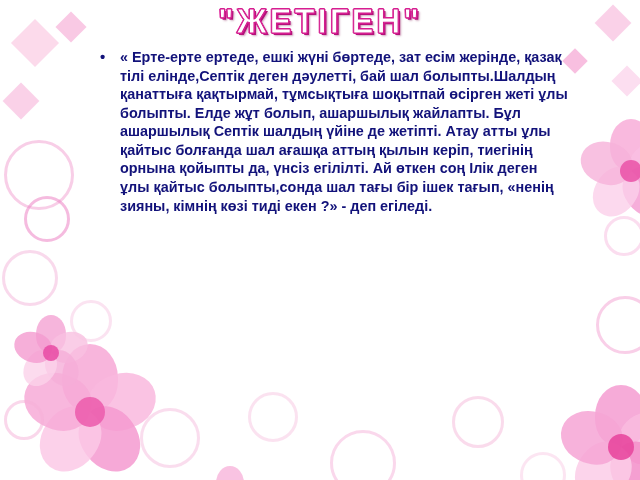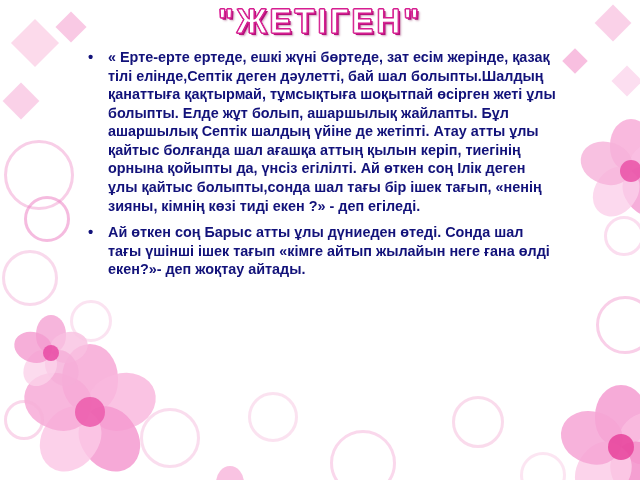--- a/index.html
+++ b/index.html
@@ -81,21 +81,21 @@
        0 1px 0 #e0219a,
        0 -1px 0 #e0219a,
        2px 2px 0 #b4127a,
        3px 3px 2px rgba(120,0,70,.35);
     transform: scaleY(1.05);
   }
 
   
   #content {
     position: absolute;
-    left: 86px;
+    left: 98px;
     top: 48px;
     width: 470px;
     z-index: 4;
   }
   ul.bullets {
     margin: 0;
     padding: 0;
     list-style: none;
   }
   ul.bullets > li {
@@ -196,19 +196,16 @@
 
   <div id="title-wrap">
     <span id="title">"ЖЕТІГЕН"</span>
   </div>
 
   <div id="content">
     <ul class="bullets">
       <li>
         <span class="para-indent">« Ерте-ерте ертеде, ешкі жүні бөртеде, зат есім жерінде, қазақ тілі елінде,Септік деген дәулетті, бай шал болыпты.Шалдың қанаттыға қақтырмай, тұмсықтыға шоқытпай өсірген жеті ұлы болыпты. Елде жұт болып, ашаршылық жайлапты. Бұл ашаршылық Септік шалдың үйіне де жетіпті. Атау атты ұлы қайтыс болғанда шал ағашқа аттың қылын керіп, тиегінің орнына қойыпты да, үнсіз егілілті. Ай өткен соң Ілік  деген ұлы қайтыс болыпты,сонда шал тағы бір ішек тағып, «ненің зияны, кімнің көзі тиді екен ?» - деп егіледі.</span>
       </li>
-      <li>
-        <span class="para-indent">Ай өткен соң Барыс атты ұлы дүниеден өтеді. Сонда шал тағы үшінші ішек тағып «кімге айтып жылайын неге ғана өлді екен?»- деп жоқтау айтады.</span>
-      </li>
     </ul>
   </div>
 
 </div>
 
 </body></html>

